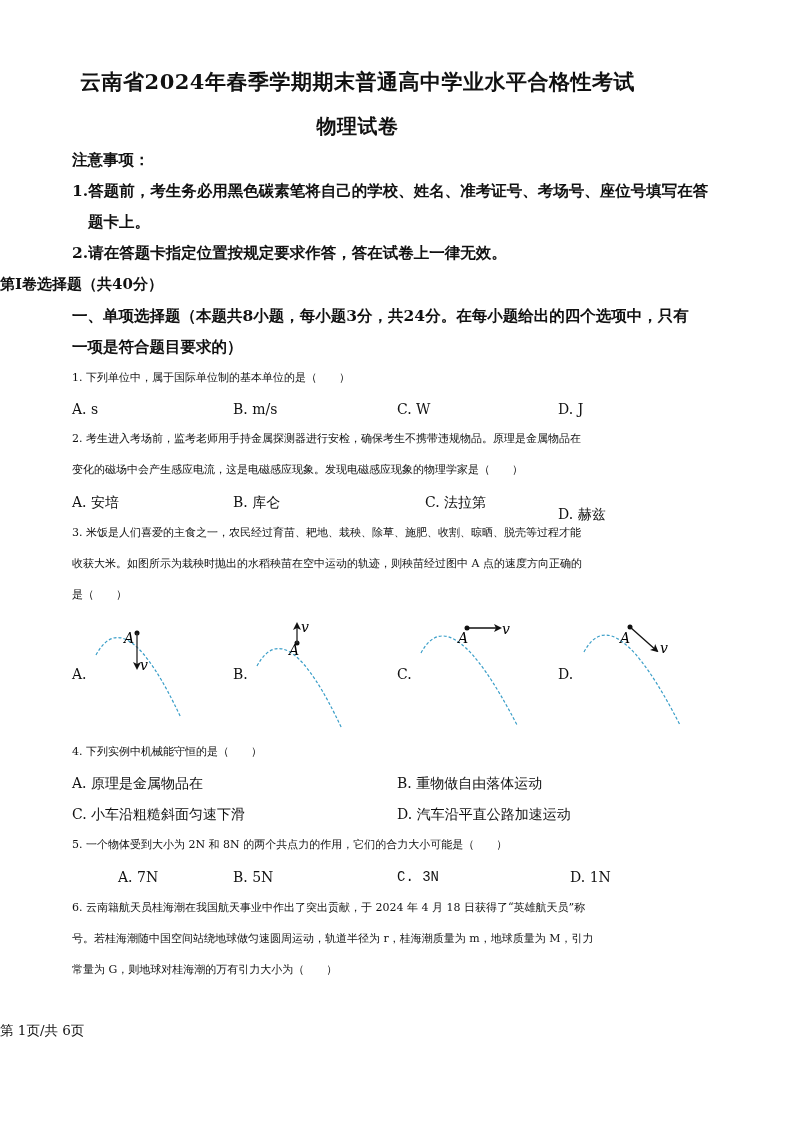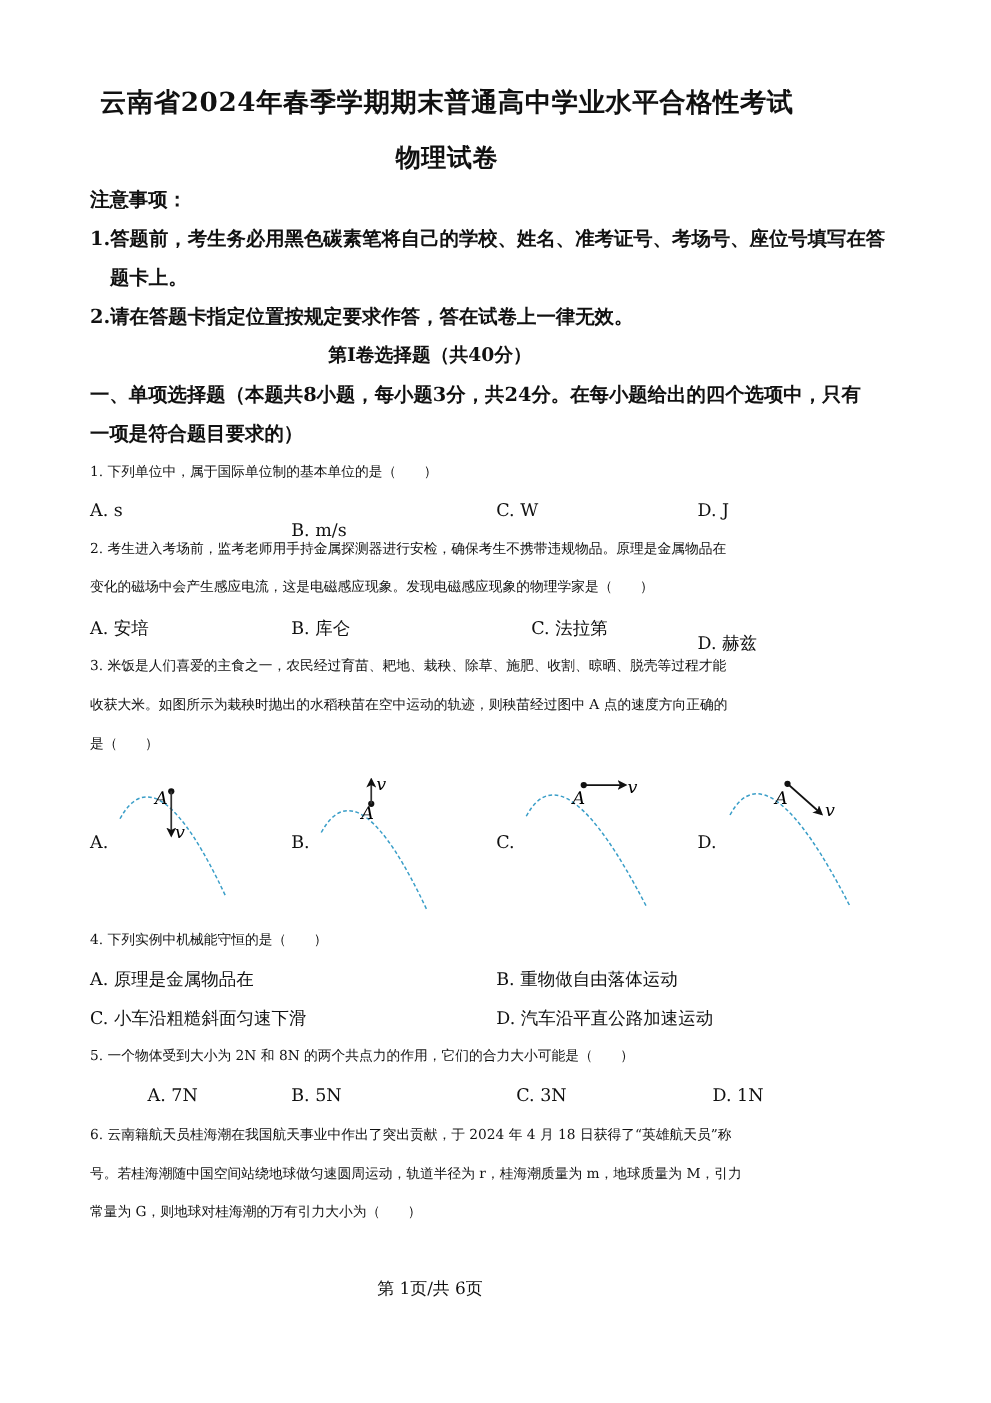--- a/index.html
+++ b/index.html
@@ -4,21 +4,21 @@
 <style>
   html, body { margin: 0; padding: 0; background: #ffffff; }
   body { width: 793px; height: 1122px; position: relative; overflow: hidden;
          font-family: "DejaVu Serif", "Liberation Serif", serif; color: #111; }
   .abs { position: absolute; white-space: nowrap; }
   .title { left: 0; width: 715px; text-align: center; font-weight: bold; font-size: 21px; letter-spacing: 0.5px; }
   .bold { font-weight: bold; }
   .line-b { left: 72px; font-size: 15.5px; font-weight: bold; }
   .line { left: 72px; font-size: 11px; }
   .opt { font-size: 14px; }
-  .center { left: 0; width: 688px; text-align: center; }
+  .center { left: 0; width: 688px; }
   .footer { font-size: 13.5px; }
   svg text { font-family: "DejaVu Serif", "Liberation Serif", serif; font-style: italic; }
   .diag-label { font-size: 14px; }
 </style>
 </head>
 <body>
 
 <div class="abs title" style="top:68px;">云南省2024年春季学期期末普通高中学业水平合格性考试</div>
 <div class="abs title" style="top:113px; font-size:20px;">物理试卷</div>
 
@@ -28,21 +28,21 @@
 <div class="abs line-b" style="top:243px;">2.请在答题卡指定位置按规定要求作答，答在试卷上一律无效。</div>
 
 <div class="abs center bold" style="top:275px; font-size:15px;">第Ⅰ卷选择题（共40分）</div>
 
 <div class="abs line-b" style="top:306px;">一、单项选择题（本题共8小题，每小题3分，共24分。在每小题给出的四个选项中，只有</div>
 <div class="abs line-b" style="top:337px;">一项是符合题目要求的）</div>
 
 <div>
   <div class="abs line" style="top:370px;">1. 下列单位中，属于国际单位制的基本单位的是（　　）</div>
   <div class="abs opt" style="top:401px; left:72px;">A. s</div>
-  <div class="abs opt" style="top:417px; left:233px;">B. m/s</div>
+  <div class="abs opt" style="top:401px; left:233px;">B. m/s</div>
   <div class="abs opt" style="top:401px; left:397px;">C. W</div>
   <div class="abs opt" style="top:401px; left:558px;">D. J</div>
 </div>
 
 <div>
   <div class="abs line" style="top:431px;">2. 考生进入考场前，监考老师用手持金属探测器进行安检，确保考生不携带违规物品。原理是金属物品在</div>
   <div class="abs line" style="top:462px;">变化的磁场中会产生感应电流，这是电磁感应现象。发现电磁感应现象的物理学家是（　　）</div>
   <div class="abs opt" style="top:494px; left:72px;">A. 安培</div>
   <div class="abs opt" style="top:494px; left:233px;">B. 库仑</div>
   <div class="abs opt" style="top:494px; left:397px;margin-left:28px;">C. 法拉第</div>
@@ -106,21 +106,21 @@
   <div class="abs opt" style="top:775px; left:72px;">A. 原理是金属物品在</div>
   <div class="abs opt" style="top:775px; left:397px;">B. 重物做自由落体运动</div>
   <div class="abs opt" style="top:806px; left:72px;">C. 小车沿粗糙斜面匀速下滑</div>
   <div class="abs opt" style="top:806px; left:397px;">D. 汽车沿平直公路加速运动</div>
 </div>
 
 <div>
   <div class="abs line" style="top:837px;">5. 一个物体受到大小为 2N 和 8N 的两个共点力的作用，它们的合力大小可能是（　　）</div>
   <div class="abs opt" style="top:869px; left:72px;margin-left:46px;">A. 7N</div>
   <div class="abs opt" style="top:869px; left:233px;">B. 5N</div>
-  <div class="abs opt" style="top:869px; left:413px;">C. 3N</div>
+  <div class="abs opt" style="top:869px; left:397px;font-family:Liberation Mono, monospace;">C. 3N</div>
   <div class="abs opt" style="top:869px; left:558px;margin-left:12px;">D. 1N</div>
 </div>
 
 <div>
   <div class="abs line" style="top:900px;">6. 云南籍航天员桂海潮在我国航天事业中作出了突出贡献，于 2024 年 4 月 18 日获得了“英雄航天员”称</div>
   <div class="abs line" style="top:931px;">号。若桂海潮随中国空间站绕地球做匀速圆周运动，轨道半径为 r，桂海潮质量为 m，地球质量为 M，引力</div>
   <div class="abs line" style="top:962px;">常量为 G，则地球对桂海潮的万有引力大小为（　　）</div>
 </div>
 
 <div class="abs center footer" style="top:1022px;">第 1页/共 6页</div>

